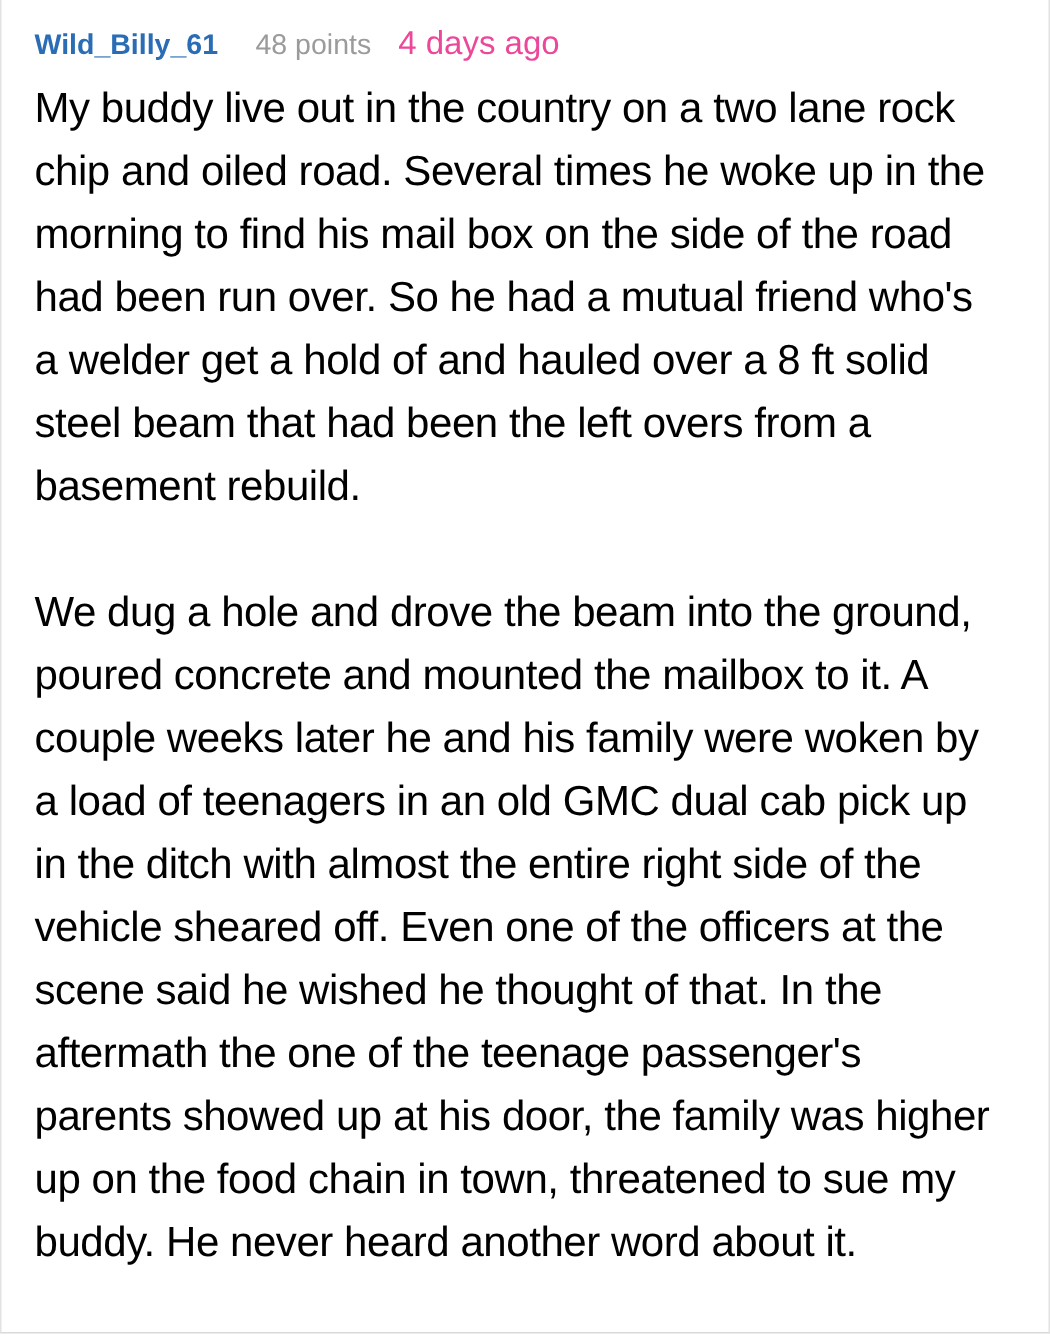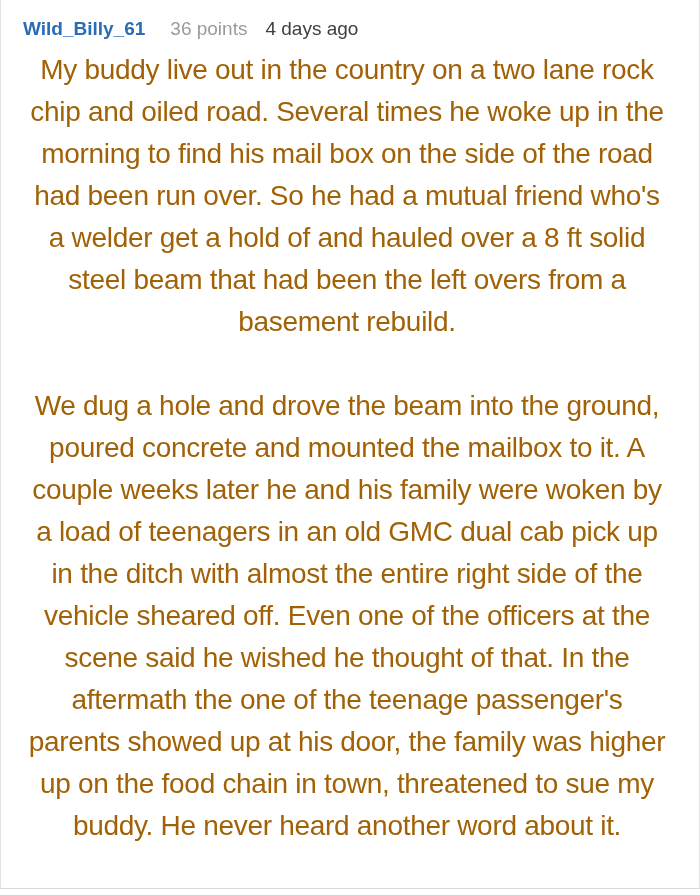--- a/index.html
+++ b/index.html
@@ -37,47 +37,46 @@
     font-size: 19px;
     text-decoration: none;
     cursor: pointer;
   }
   .comment-points {
     color: #9b9b9b;
     font-size: 19px;
     margin-left: 25px;
   }
   .comment-timestamp {
-    color: #404040;
-    font-size: 19px;
+    color: #ec4899;
+    font-size: 22px;
     margin-left: 18px;
   }
   .comment-body {
-    color: #a16207;
+    color: #000000;
     font-size: 28px;
     line-height: 42px;
     letter-spacing: -0.3px;
-    text-align: center;
   }
   .comment-body p {
     margin: 0 0 42px 0;
   }
   .comment-body p:last-child {
     margin-bottom: 12px;
   }
 </style>
 </head>
 <body>
 
 <div class="viewport">
   <div class="comment-card">
 
     <div class="comment-header">
       <a class="comment-username">Wild_Billy_61</a>
-      <span class="comment-points">36 points</span>
+      <span class="comment-points">48 points</span>
       <span class="comment-timestamp">4 days ago</span>
     </div>
 
     <div class="comment-body">
       <p>My buddy live out in the country on a two lane rock chip and oiled road. Several times he woke up in the morning to find his mail box on the side of the road had been run over. So he had a mutual friend who's a welder get a hold of and hauled over a 8 ft solid steel beam that had been the left overs from a basement rebuild.</p>
       <p>We dug a hole and drove the beam into the ground, poured concrete and mounted the mailbox to it. A couple weeks later he and his family were woken by a load of teenagers in an old GMC dual cab pick up in the ditch with almost the entire right side of the vehicle sheared off. Even one of the officers at the scene said he wished he thought of that. In the aftermath the one of the teenage passenger's parents showed up at his door, the family was higher up on the food chain in town, threatened to sue my buddy. He never heard another word about it.</p>
     </div>
 
   </div>
 </div>

